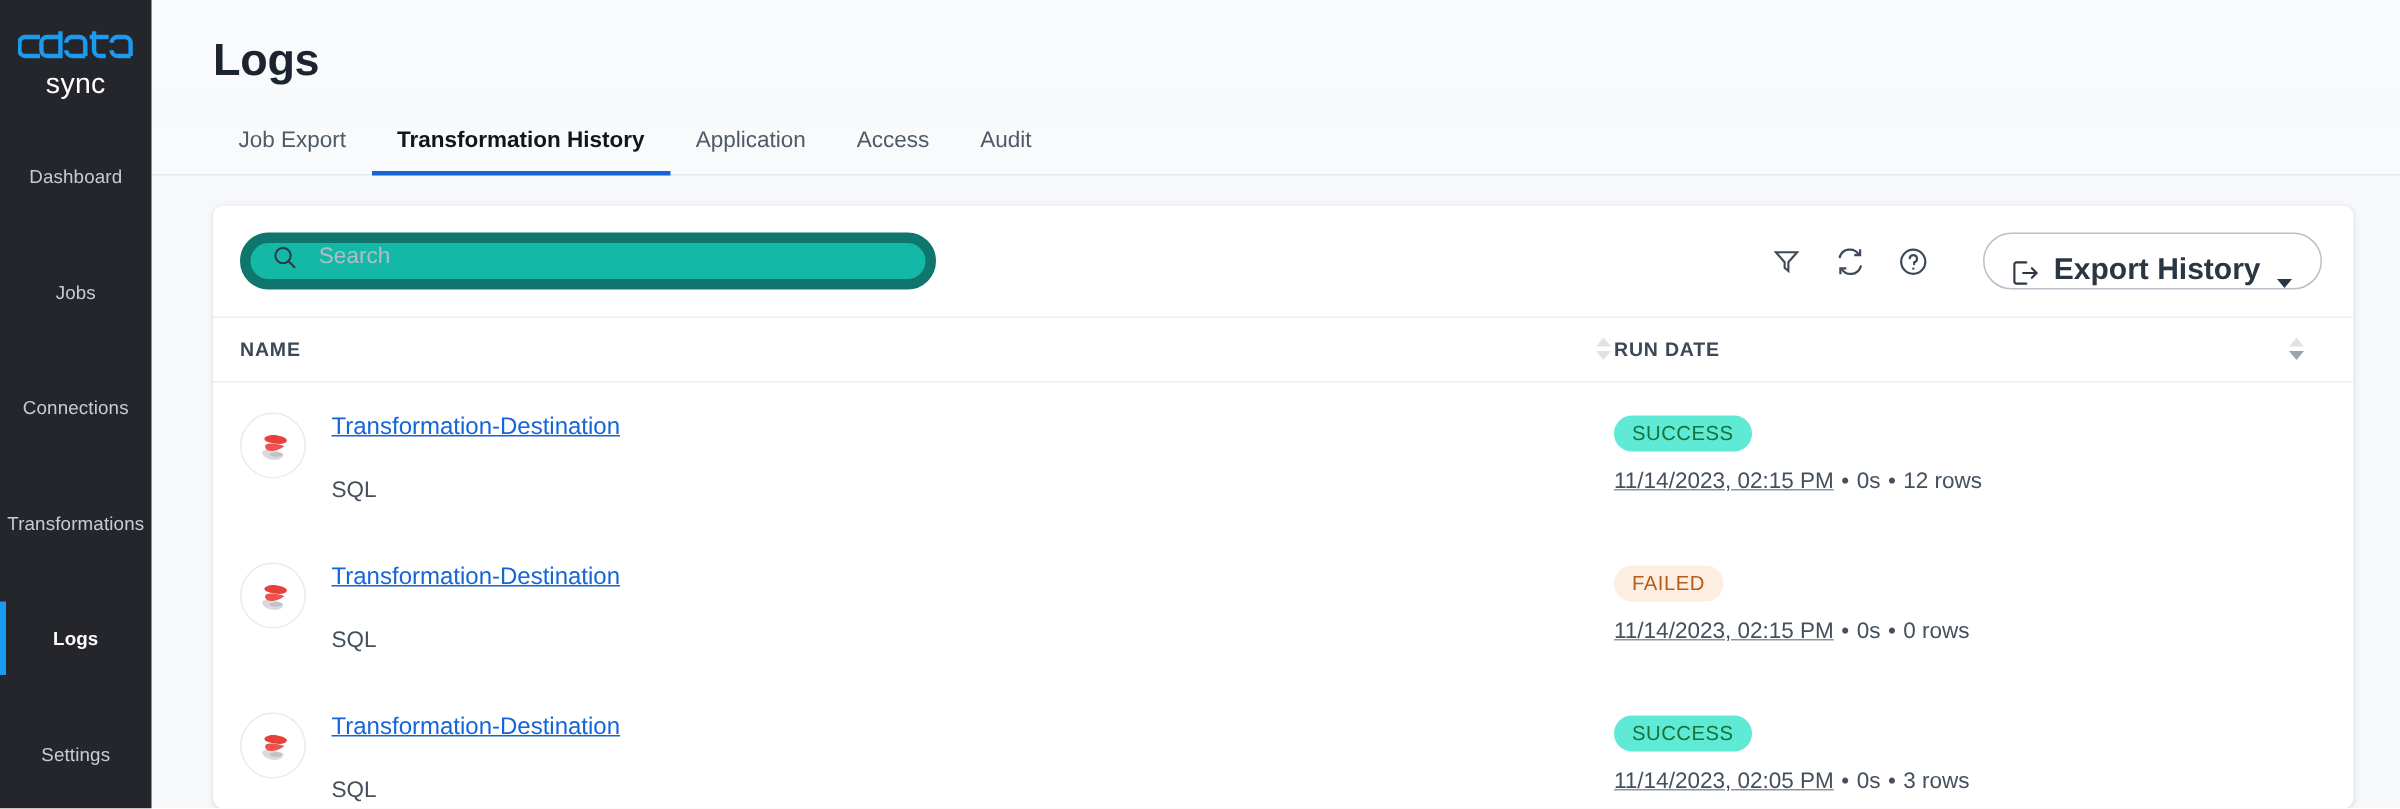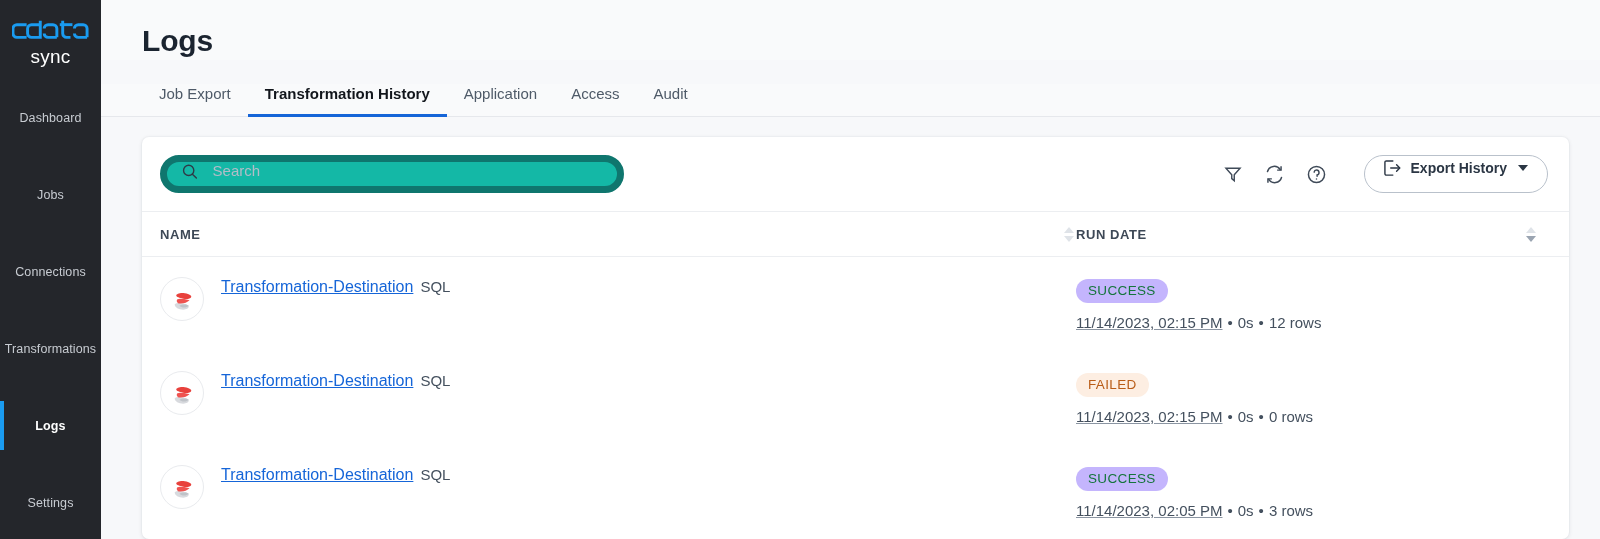--- a/index.html
+++ b/index.html
@@ -159,27 +159,27 @@
     cursor: pointer;
     color: #3f4a58;
     margin-left: 8px;
   }
   .export-btn {
     margin-left: 30px;
     height: 38px;
     border: 1px solid #b9c1cb;
     border-radius: 19px;
     display: flex;
-    align-items: center;
+    align-items: flex-end;
     gap: 9px;
-    padding: 0 19px 12px 17px;
+    padding: 0 19px 0 17px;
     cursor: pointer;
     background: #fff;
     color: #2b3644;
-    font-size: 14px;
+    font-size: 20px;
     font-weight: 700;
     white-space: nowrap;
   }
   .caret {
     width: 0; height: 0;
     border-left: 5px solid transparent;
     border-right: 5px solid transparent;
     border-top: 6px solid #2b3644;
     margin-left: 2px;
   }
@@ -230,39 +230,39 @@
   .row-name { width: 916px; display: flex; align-items: flex-start; gap: 17px; }
   .avatar {
     width: 44px; height: 44px;
     border-radius: 50%;
     border: 1px solid #e9ebee;
     display: flex; align-items: center; justify-content: center;
     background: #fff;
     flex: 0 0 auto;
     margin-top: 1px;
   }
-  .name-col { display: flex; flex-direction: row; gap: 7px; padding-top: 1px; }
+  .name-col { display: flex; flex-direction: column; gap: 22px; padding-top: 1px; }
   .row-link {
     font-size: 16px;
     color: #1565d8;
     text-decoration: underline;
     cursor: pointer;
     line-height: 20px;
   }
   .row-sub { font-size: 15px; color: #44505e; line-height: 19px; }
   .row-date { flex: 1; display: flex; flex-direction: column; gap: 10px; padding-top: 3px; }
   .badge {
     align-self: flex-start;
     font-size: 13.5px;
     letter-spacing: 0.35px;
     padding: 4px 12px 5px 12px;
     border-radius: 13px;
     line-height: 15px;
   }
-  .badge.success { background: #c4b5fd; color: #14743b; }
+  .badge.success { background: #5eead4; color: #14743b; }
   .badge.failed  { background: #fdeee2; color: #b95c17; }
   .meta { font-size: 15px; color: #44505e; line-height: 19px; white-space: nowrap; }
   .meta .dt { text-decoration: underline; text-decoration-color: #8b95a2; }
   .meta .sep { margin: 0 5px; }
 </style>
 </head>
 <body>
 
 <div class="app">
 

